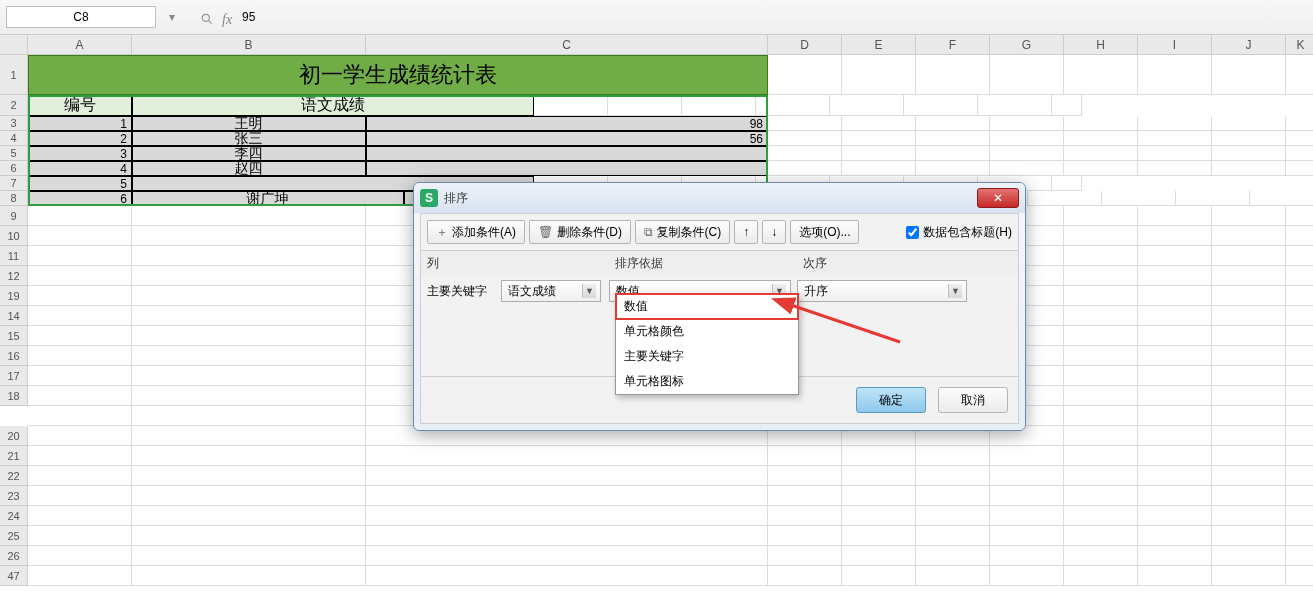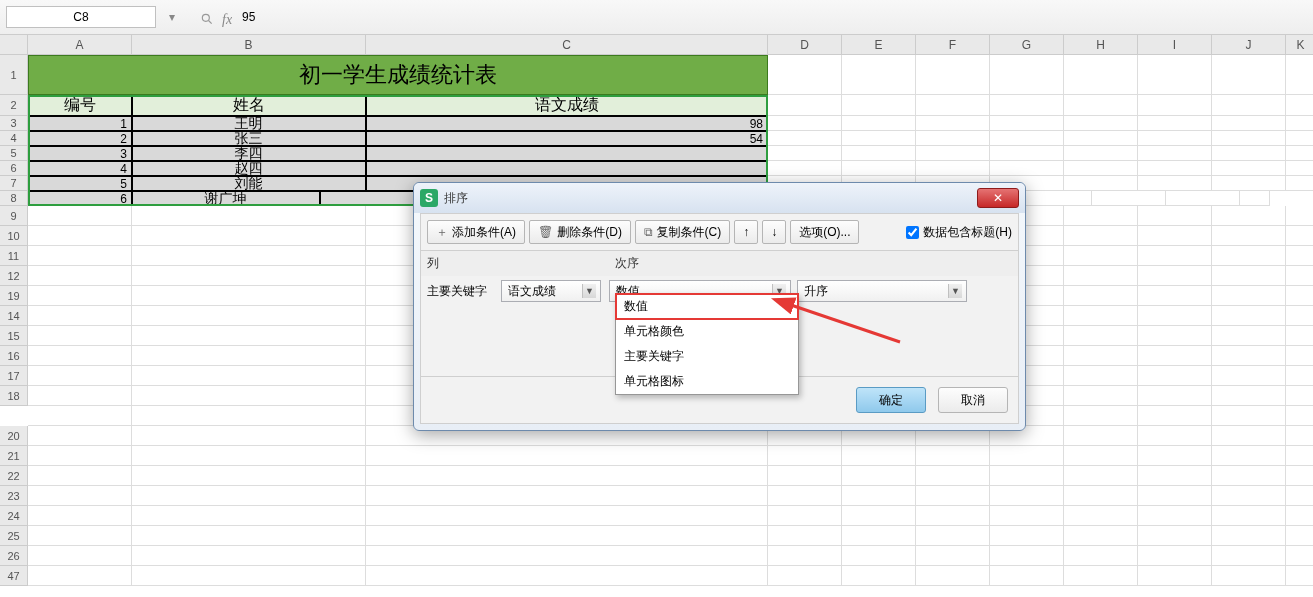--- a/index.html
+++ b/index.html
@@ -139,21 +139,20 @@
         <div class="cell" style="width: 74px; height: 40px;"></div>
         <div class="cell" style="width: 74px; height: 40px;"></div>
         <div class="cell" style="width: 74px; height: 40px;"></div>
         <div class="cell" style="width: 74px; height: 40px;"></div>
         <div class="cell" style="width: 74px; height: 40px;"></div>
         <div class="cell" style="width: 74px; height: 40px;"></div>
         <div class="cell" style="width: 30px; height: 40px;"></div>
       </div>
       <div class="gridrow" style="height: 21px;">
         <div class="cell header-cell" style="width: 104px; height: 21px;">编号</div>
-        <div class="cell header-cell" style="width: 234px; height: 21px;">姓名</div>
         <div class="cell header-cell" style="width: 402px; height: 21px;">语文成绩</div>
         <div class="cell" style="width: 74px; height: 21px;"></div>
         <div class="cell" style="width: 74px; height: 21px;"></div>
         <div class="cell" style="width: 74px; height: 21px;"></div>
         <div class="cell" style="width: 74px; height: 21px;"></div>
         <div class="cell" style="width: 74px; height: 21px;"></div>
         <div class="cell" style="width: 74px; height: 21px;"></div>
         <div class="cell" style="width: 74px; height: 21px;"></div>
         <div class="cell" style="width: 30px; height: 21px;"></div>
       </div>
@@ -166,21 +165,21 @@
         <div class="cell" style="width: 74px; height: 15px;"></div>
         <div class="cell" style="width: 74px; height: 15px;"></div>
         <div class="cell" style="width: 74px; height: 15px;"></div>
         <div class="cell" style="width: 74px; height: 15px;"></div>
         <div class="cell" style="width: 74px; height: 15px;"></div>
         <div class="cell" style="width: 30px; height: 15px;"></div>
       </div>
       <div class="gridrow" style="height: 15px;">
         <div class="cell sel-cell " style="width: 104px; height: 15px;">2</div>
         <div class="cell sel-cell name" style="width: 234px; height: 15px;">张三</div>
-        <div class="cell sel-cell score" style="width: 402px; height: 15px;">54</div>
+        <div class="cell sel-cell score" style="width: 402px; height: 15px;">56</div>
         <div class="cell" style="width: 74px; height: 15px;"></div>
         <div class="cell" style="width: 74px; height: 15px;"></div>
         <div class="cell" style="width: 74px; height: 15px;"></div>
         <div class="cell" style="width: 74px; height: 15px;"></div>
         <div class="cell" style="width: 74px; height: 15px;"></div>
         <div class="cell" style="width: 74px; height: 15px;"></div>
         <div class="cell" style="width: 74px; height: 15px;"></div>
         <div class="cell" style="width: 30px; height: 15px;"></div>
       </div>
       <div class="gridrow" style="height: 15px;">
@@ -204,34 +203,33 @@
         <div class="cell" style="width: 74px; height: 15px;"></div>
         <div class="cell" style="width: 74px; height: 15px;"></div>
         <div class="cell" style="width: 74px; height: 15px;"></div>
         <div class="cell" style="width: 74px; height: 15px;"></div>
         <div class="cell" style="width: 74px; height: 15px;"></div>
         <div class="cell" style="width: 74px; height: 15px;"></div>
         <div class="cell" style="width: 30px; height: 15px;"></div>
       </div>
       <div class="gridrow" style="height: 15px;">
         <div class="cell sel-cell " style="width: 104px; height: 15px;">5</div>
-        <div class="cell sel-cell name" style="width: 234px; height: 15px;">刘能</div>
         <div class="cell sel-cell score" style="width: 402px; height: 15px;"></div>
         <div class="cell" style="width: 74px; height: 15px;"></div>
         <div class="cell" style="width: 74px; height: 15px;"></div>
         <div class="cell" style="width: 74px; height: 15px;"></div>
         <div class="cell" style="width: 74px; height: 15px;"></div>
         <div class="cell" style="width: 74px; height: 15px;"></div>
         <div class="cell" style="width: 74px; height: 15px;"></div>
         <div class="cell" style="width: 74px; height: 15px;"></div>
         <div class="cell" style="width: 30px; height: 15px;"></div>
       </div>
       <div class="gridrow" style="height: 15px;">
         <div class="cell sel-cell " style="width: 104px; height: 15px;">6</div>
-        <div class="cell sel-cell name" style="width: 188px; height: 15px;">谢广坤</div>
+        <div class="cell sel-cell name" style="width: 272px; height: 15px;">谢广坤</div>
         <div class="cell sel-cell score" style="width: 402px; height: 15px;"></div>
         <div class="cell" style="width: 74px; height: 15px;"></div>
         <div class="cell" style="width: 74px; height: 15px;"></div>
         <div class="cell" style="width: 74px; height: 15px;"></div>
         <div class="cell" style="width: 74px; height: 15px;"></div>
         <div class="cell" style="width: 74px; height: 15px;"></div>
         <div class="cell" style="width: 74px; height: 15px;"></div>
         <div class="cell" style="width: 74px; height: 15px;"></div>
         <div class="cell" style="width: 30px; height: 15px;"></div>
       </div>
@@ -519,20 +517,21 @@
         </div>
       <div class="spacer"></div>
       <label class="chk">
         <input type="checkbox" checked="" style="">
         <span>数据包含标题(H)</span>
       </label>
     </div>
     <div class="dlg-grid">
       <div class="dlg-ghdr">
         <div class="dlg-col1">列</div>
+        <div class="dlg-col2">排序依据</div>
         <div class="dlg-col3">次序</div>
       </div>
       <div class="dlg-grow">
         <div class="dlg-label">主要关键字</div>
         <div class="dlg-select sel1">
           <span>语文成绩</span>
           <span class="arr">▼</span>
         </div>
         <div style="width:8px"></div>
         <div class="dlg-select sel2">

